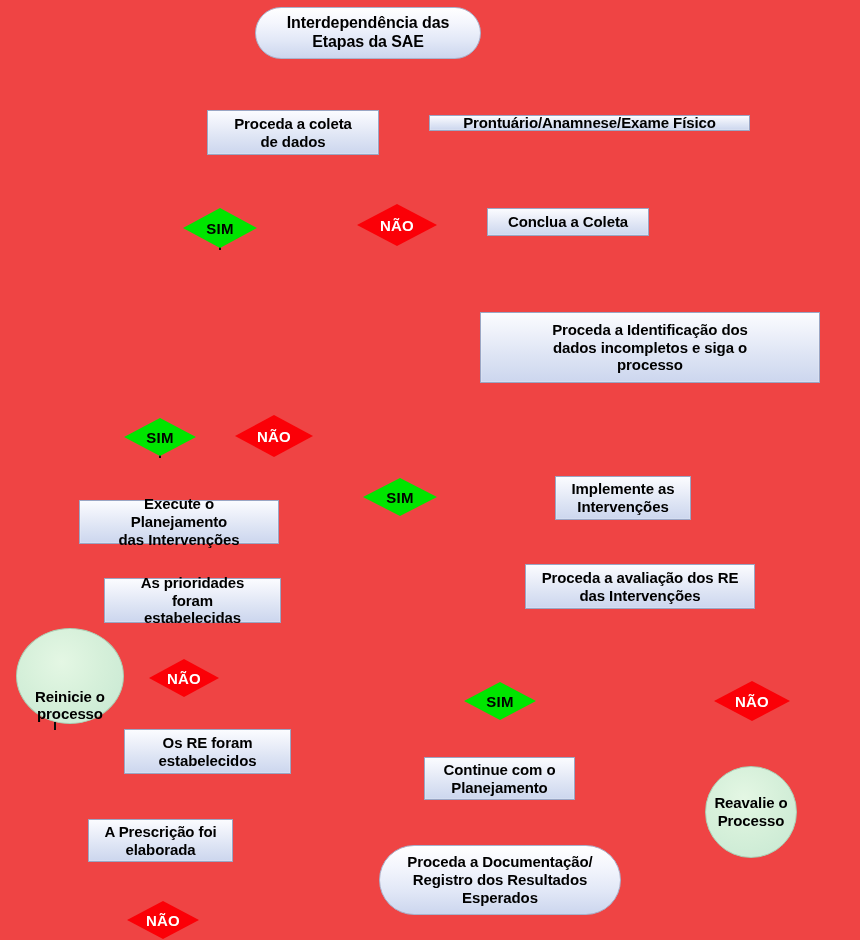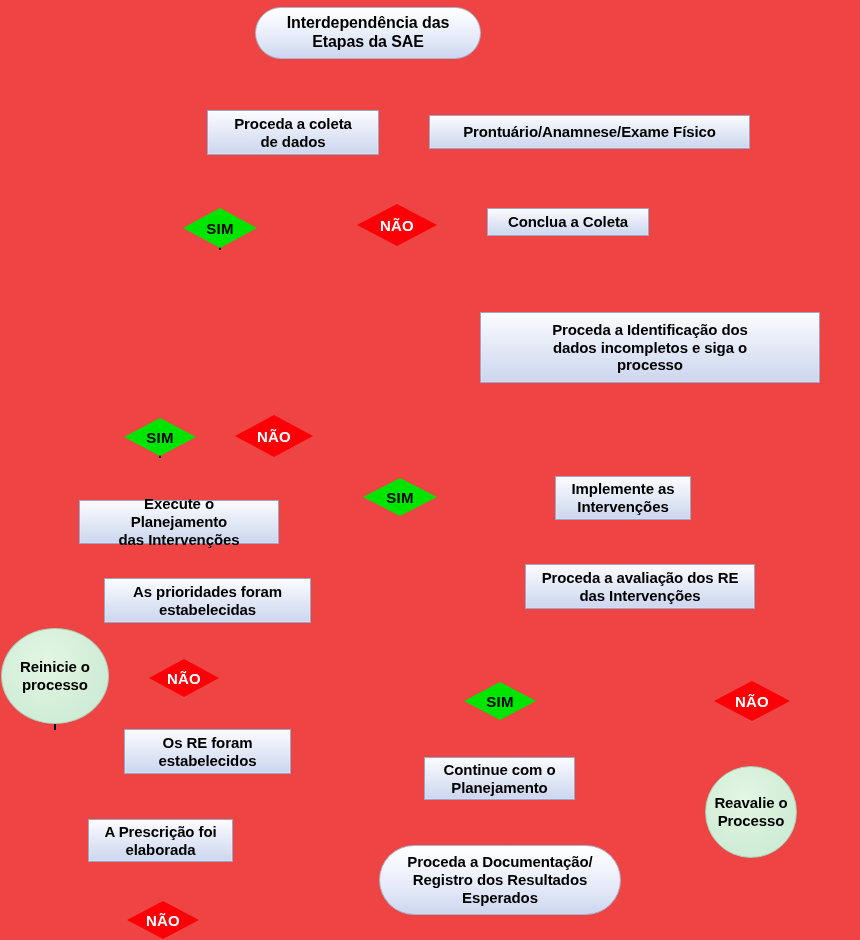--- a/index.html
+++ b/index.html
@@ -115,21 +115,21 @@
   <div class="node rounded" style="left:255px; top:7px; width:226px; height:52px;">
     <span>Interdependência das
 Etapas da SAE</span>
   </div>
 
   <div class="node box" style="left:207px; top:110px; width:172px; height:45px;">
     <span>Proceda a coleta
 de dados</span>
   </div>
 
-  <div class="node box" style="left:429px; top:115px; width:321px; height:34px;">
+  <div class="node box" style="left:429px; top:115px; width:321px; height:16px;">
     <span>Prontuário/Anamnese/Exame Físico</span>
   </div>
 
   <div class="diamond d-yes" style="left:183px; top:208px; width:74px; height:40px;">
     <span class="dshape"></span>
     <span class="dlabel">SIM</span>
   </div>
 
   <div class="diamond d-no" style="left:357px; top:204px; width:80px; height:42px;">
     <span class="dshape"></span>
@@ -165,31 +165,31 @@
   <div class="diamond d-yes" style="left:363px; top:478px; width:74px; height:38px;">
     <span class="dshape"></span>
     <span class="dlabel">SIM</span>
   </div>
 
   <div class="node box" style="left:555px; top:476px; width:136px; height:44px;">
     <span>Implemente as
 Intervenções</span>
   </div>
 
-  <div class="node box" style="left:104px; top:578px; width:207px; height:45px;">
+  <div class="node box" style="left:104px; top:578px; width:177px; height:45px;">
     <span>As prioridades foram
 estabelecidas</span>
   </div>
 
   <div class="node box" style="left:525px; top:564px; width:230px; height:45px;">
     <span>Proceda a avaliação dos RE
 das Intervenções</span>
   </div>
 
-  <div class="node circle" style="left:1px; top:628px; width:108px; height:96px;">
+  <div class="node circle" style="left:16px; top:628px; width:108px; height:96px;align-items:flex-end;">
     <span>Reinicie o
 processo</span>
   </div>
 
   <div class="diamond d-no" style="left:149px; top:659px; width:70px; height:38px;">
     <span class="dshape"></span>
     <span class="dlabel">NÃO</span>
   </div>
 
   <div class="diamond d-yes" style="left:464px; top:682px; width:72px; height:38px;">

